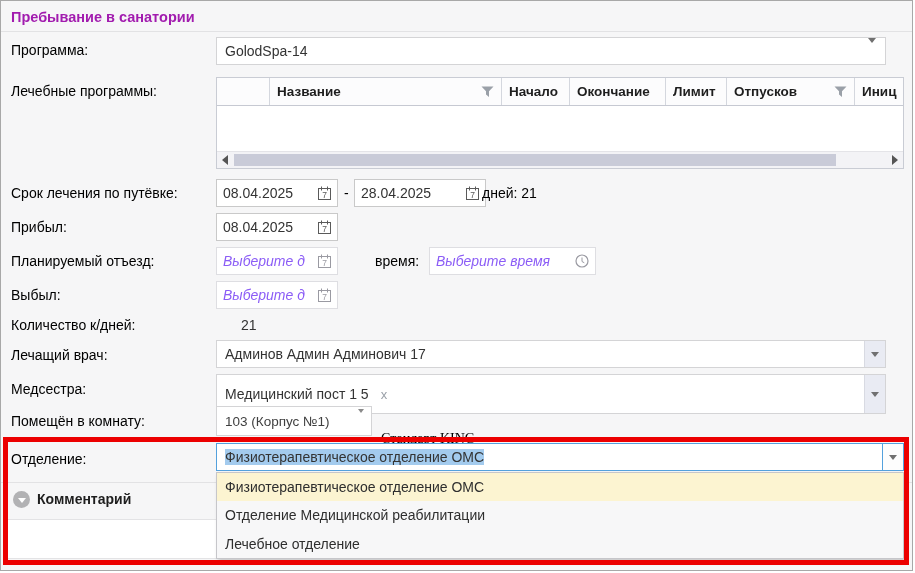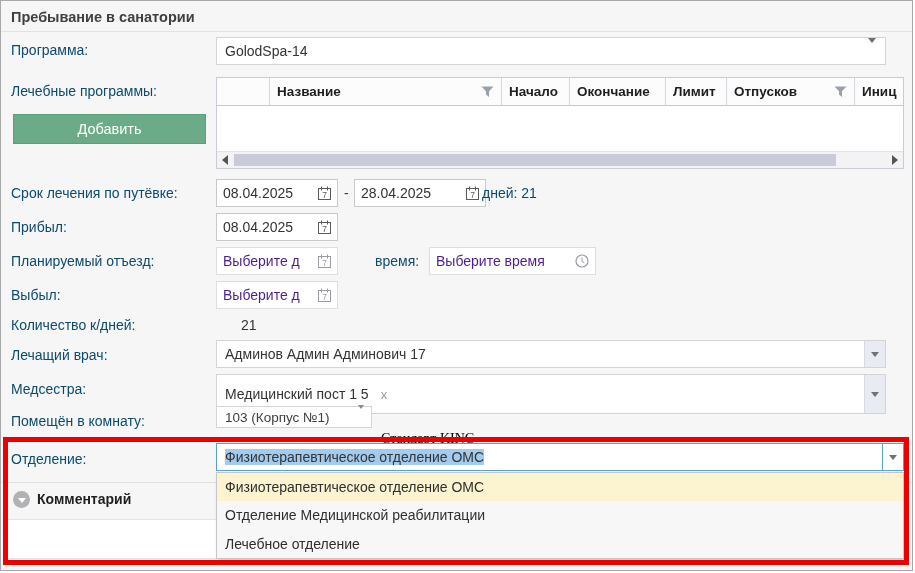--- a/index.html
+++ b/index.html
@@ -3,32 +3,32 @@
 <meta charset="utf-8">
 <style>
   * { margin:0; padding:0; box-sizing:border-box; }
   html,body { background:#ffffff; }
   body { font-family:"Liberation Sans","DejaVu Sans",sans-serif; }
   .panel{
     position:relative; width:913px; height:571px;
     border:1px solid #a8a8a8; background:#f6f6f7; overflow:hidden;
   }
   .abs{ position:absolute; }
-  .lbl{ font-size:14px; color:#0c4a6e; white-space:nowrap; }
-  .title{ font-size:14.5px; font-weight:bold; color:#404040; }
+  .lbl{ font-size:14px; color:#000000; white-space:nowrap; }
+  .title{ font-size:14.5px; font-weight:bold; color:#a21caf; }
   .sep{ height:1px; background:#e2e2e4; left:0; right:0; }
 
   
   .field{
     background:#fff; border:1px solid #c9c9c9; display:flex; align-items:center;
     font-size:14px; color:#333; padding:0 6px; gap:5px;
   }
   .field .val{ flex:1; white-space:nowrap; overflow:hidden; }
   .field.disabled{ border-color:#dedee2; }
-  .placeholder{ color:#4c1d95; }
+  .placeholder{ font-style:italic; color:#8b5cf6; }
   .combo{
     background:#fff; border:1px solid #d4d4d6; display:flex; align-items:center;
     font-size:14px; color:#333;
   }
   .combo .val{ flex:1; padding:0 8px; white-space:nowrap; overflow:hidden; }
   .arrow-down{
     width:0; height:0; border-left:4px solid transparent; border-right:4px solid transparent;
     border-top:5px solid #707070;
   }
   .combo-btn{
@@ -146,21 +146,20 @@
         </div>
       <div class="scroll-track">
           <div class="scroll-thumb"></div>
         </div>
       <div class="scroll-btn">
           <span class="scroll-arrow-r"></span>
         </div>
     </div>
   </div>
   <div class="abs lbl" style="left:10px;top:82px;">Лечебные программы:</div>
-  <div class="abs btn-add">Добавить</div>
 
   <div class="abs lbl" style="left:10px;top:184px;">Срок лечения по путёвке:</div>
   <div class="abs field" style="left:215px;top:178px;width:122px;height:28px;">
     <span class="val">08.04.2025</span>
     <span class="icon-cal">
       <svg width="13" height="14" viewBox="0 0 13 14">
           <rect x="0.5" y="2.5" width="12" height="11" fill="none" stroke="currentColor"></rect>
           <line x1="3.5" y1="0.5" x2="3.5" y2="4.5" stroke="currentColor"></line>
           <line x1="9.5" y1="0.5" x2="9.5" y2="4.5" stroke="currentColor"></line>
           <text x="6.5" y="11.5" font-size="8.5" text-anchor="middle" fill="currentColor" font-family="Liberation Sans,sans-serif">7</text>
@@ -246,21 +245,21 @@
   <div class="abs combo" style="left:215px;top:373px;width:670px;height:40px;">
     <span class="val" style="flex:0 0 auto;">Медицинский пост 1 5</span>
     <span class="tag-x">x</span>
     <span style="flex:1;"></span>
     <span class="combo-btn">
         <span class="arrow-down"></span>
       </span>
   </div>
 
   <div class="abs lbl" style="left:10px;top:412px;">Помещён в комнату:</div>
-  <div class="abs combo" style="left:215px;top:405px;width:156px;height:22px;">
+  <div class="abs combo" style="left:215px;top:405px;width:156px;height:30px;">
     <span class="val" style="font-size:13.5px;color:#3f3f3f;">103 (Корпус №1)</span>
     <span class="plain-arrow" style="padding:0 7px;"><span class="arrow-down" style="border-top-color:#8a8a8a;border-left-width:3.5px;border-right-width:3.5px;border-top-width:4.5px;"></span></span>
   </div>
   <div class="abs lbl" style="left:380px;top:430px;color:#000000;font-family:Liberation Serif, serif;">Стандарт KING</div>
 
   <div class="abs sep" style="top:481px;z-index:1;"></div>
   <div class="abs toggle-circle" style="left:12px;top:490px;z-index:1;">
     <span class="chev"></span>
   </div>
   <div class="abs comment-label" style="left:36px;top:490px;z-index:1;">Комментарий</div>

